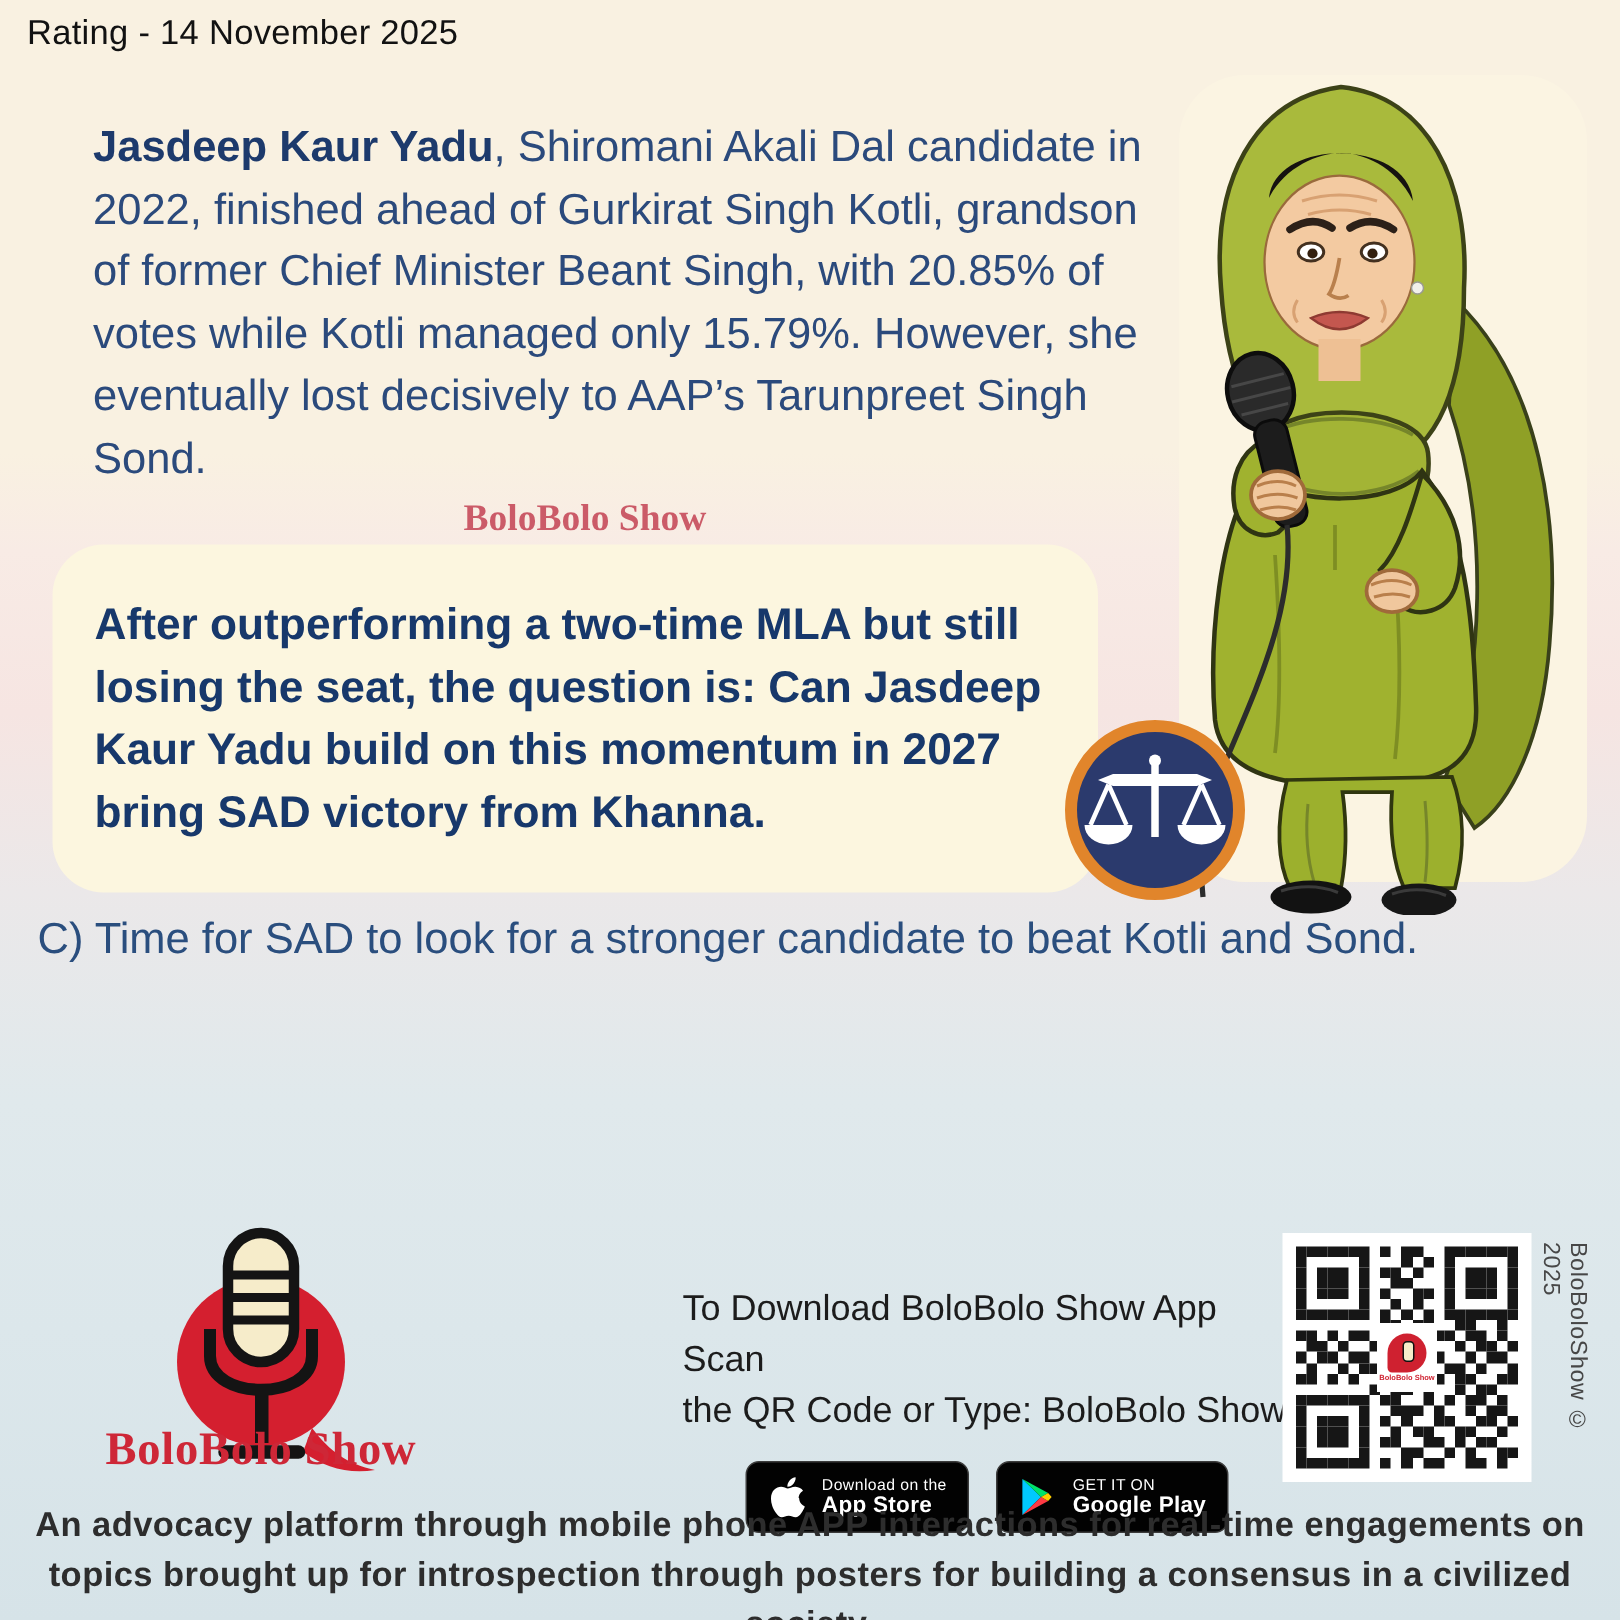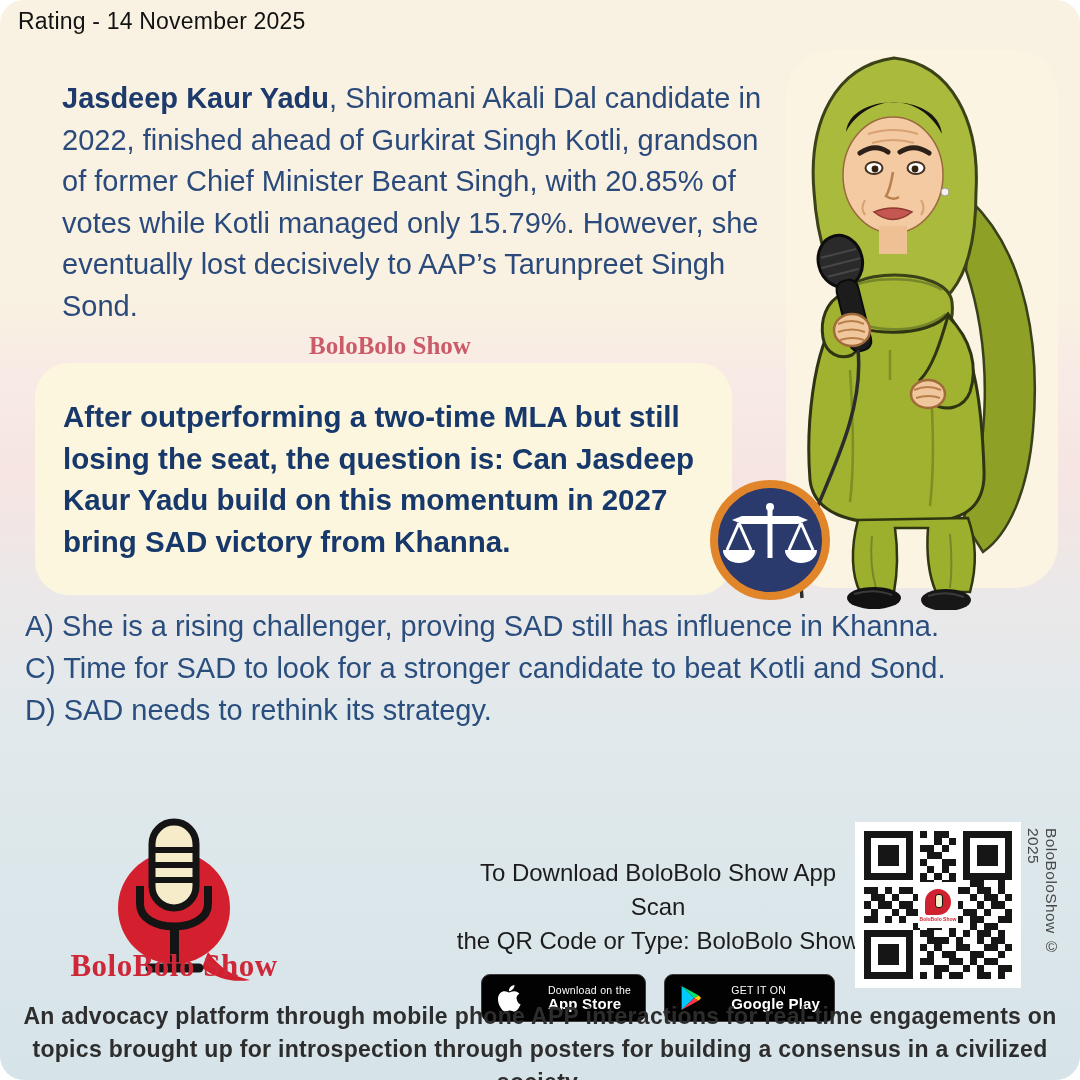--- a/index.html
+++ b/index.html
@@ -4,21 +4,20 @@
 <style>
   html,body{margin:0;padding:0;background:#ffffff;}
   #poster{
     position:relative;width:1080px;height:1080px;overflow:hidden;
     font-family:"Liberation Sans",sans-serif;
     background:linear-gradient(180deg,
       #f9f1e1 0%, #f9f1e1 28%,
       #f8ebe5 34%, #f6e5e2 44%,
       #ebe8e9 55%, #e0e9ec 68%,
       #dce7eb 82%, #d6e3e8 100%);
-    border-radius:24px;
   }
   .abs{position:absolute;}
   
   #rating-label{left:18px;top:8px;font-size:23px;color:#121212;letter-spacing:.2px;}
   #constituency-label{right:36px;top:12px;font-size:30px;font-weight:bold;color:#14366b;letter-spacing:.2px;}
   
   #intro{left:62px;top:68px;width:700px;font-size:29px;line-height:41.5px;color:#2b4a7c;margin-top:10px;}
   #intro .lead{font-weight:bold;color:#1d3a6c;}
   
   #watermark{left:390px;top:332px;transform:translateX(-50%);
@@ -31,24 +30,24 @@
   #options{left:25px;top:606px;width:1045px;font-size:29px;line-height:41.5px;color:#2a4e7e;}
   .option-row{margin-bottom:0.5px;}
   
   #scales-badge{left:706px;top:476px;width:128px;height:128px;}
   
   #candidate{left:780px;top:50px;width:300px;height:560px;}
   
   #brand-logo{left:74px;top:812px;width:200px;height:184px;}
   #brand-label{left:54px;top:948px;width:240px;text-align:center;
     font-family:"Liberation Serif",serif;font-weight:bold;font-size:31px;color:#ce2737;letter-spacing:.5px;}
-  #download-block{left:455px;top:856px;width:406px;text-align:center;}
+  #download-block{left:455px;top:856px;width:406px;text-align:left;}
   #download-block .dl-line{font-size:24px;color:#1c1c1c;line-height:34px;}
   #badges{display:flex;gap:18px;justify-content:center;margin-top:16px;}
-  .store-badge{display:flex;align-items:center;gap:26px;background:#020202;color:#fff;
+  .store-badge{display:flex;align-items:center;gap:10px;background:#020202;color:#fff;
     border:1px solid #3c3c3c;border-radius:9px;height:46px;padding:0 14px;cursor:pointer;}
   .store-badge .txt{display:flex;flex-direction:column;align-items:flex-start;line-height:1.05;}
   .store-badge .small{font-size:10.5px;letter-spacing:.3px;}
   .store-badge .big{font-size:15px;font-weight:bold;letter-spacing:.2px;}
   
   #qr-card{left:855px;top:822px;width:166px;height:166px;background:#ffffff;}
   #qr-grid{position:absolute;left:9px;top:9px;width:148px;height:148px;
     display:grid;grid-template-columns:repeat(21,1fr);grid-template-rows:repeat(21,1fr);}
   #qr-grid .on{background:#161616;}
   #qr-sticker{position:absolute;left:63px;top:60px;width:40px;height:46px;background:#fff;
@@ -138,23 +137,21 @@
     <circle cx="0" cy="-33" r="4" fill="#ffffff"></circle>
     <rect x="-2.5" y="-30" width="5" height="48" fill="#ffffff"></rect>
     <path d="M-38,-20 L-28,-24 L28,-24 L38,-20 L28,-16 L-28,-16 Z" fill="#ffffff"></path>
     <path d="M-31,-17 L-43,10 M-31,-17 L-19,10" stroke="#ffffff" stroke-width="3" fill="none"></path>
     <path d="M-47,10 A 16 13 0 0 0 -15,10 Z" fill="#ffffff"></path>
     <path d="M31,-17 L19,10 M31,-17 L43,10" stroke="#ffffff" stroke-width="3" fill="none"></path>
     <path d="M15,10 A 16 13 0 0 0 47,10 Z" fill="#ffffff"></path>
   </svg>
 
   <div id="options" class="abs">
-    <div class="option-row">A) She is a rising challenger, proving SAD still has influence in Khanna.</div>
     <div class="option-row">C) Time for SAD to look for a stronger candidate to beat Kotli and Sond.</div>
-    <div class="option-row">D) SAD needs to rethink its strategy.</div>
   </div>
 
   <svg id="brand-logo" class="abs" viewBox="0 0 200 184">
     <circle cx="100" cy="96" r="56" fill="#d41f2f"></circle>
     <path d="M134,140 C146,156 158,164 176,168 C158,171 142,166 128,156 Z" fill="#d41f2f"></path>
     <g>
       <rect x="78" y="10" width="44" height="86" rx="22" fill="#f6ecca" stroke="#141414" stroke-width="7"></rect>
       <path d="M80,38 H120 M80,53 H120 M80,68 H120" stroke="#141414" stroke-width="6"></path>
       <path d="M66,74 L66,92 C66,122 134,122 134,92 L134,74" stroke="#141414" stroke-width="8" fill="none"></path>
       <rect x="96" y="118" width="9" height="32" fill="#141414"></rect>

